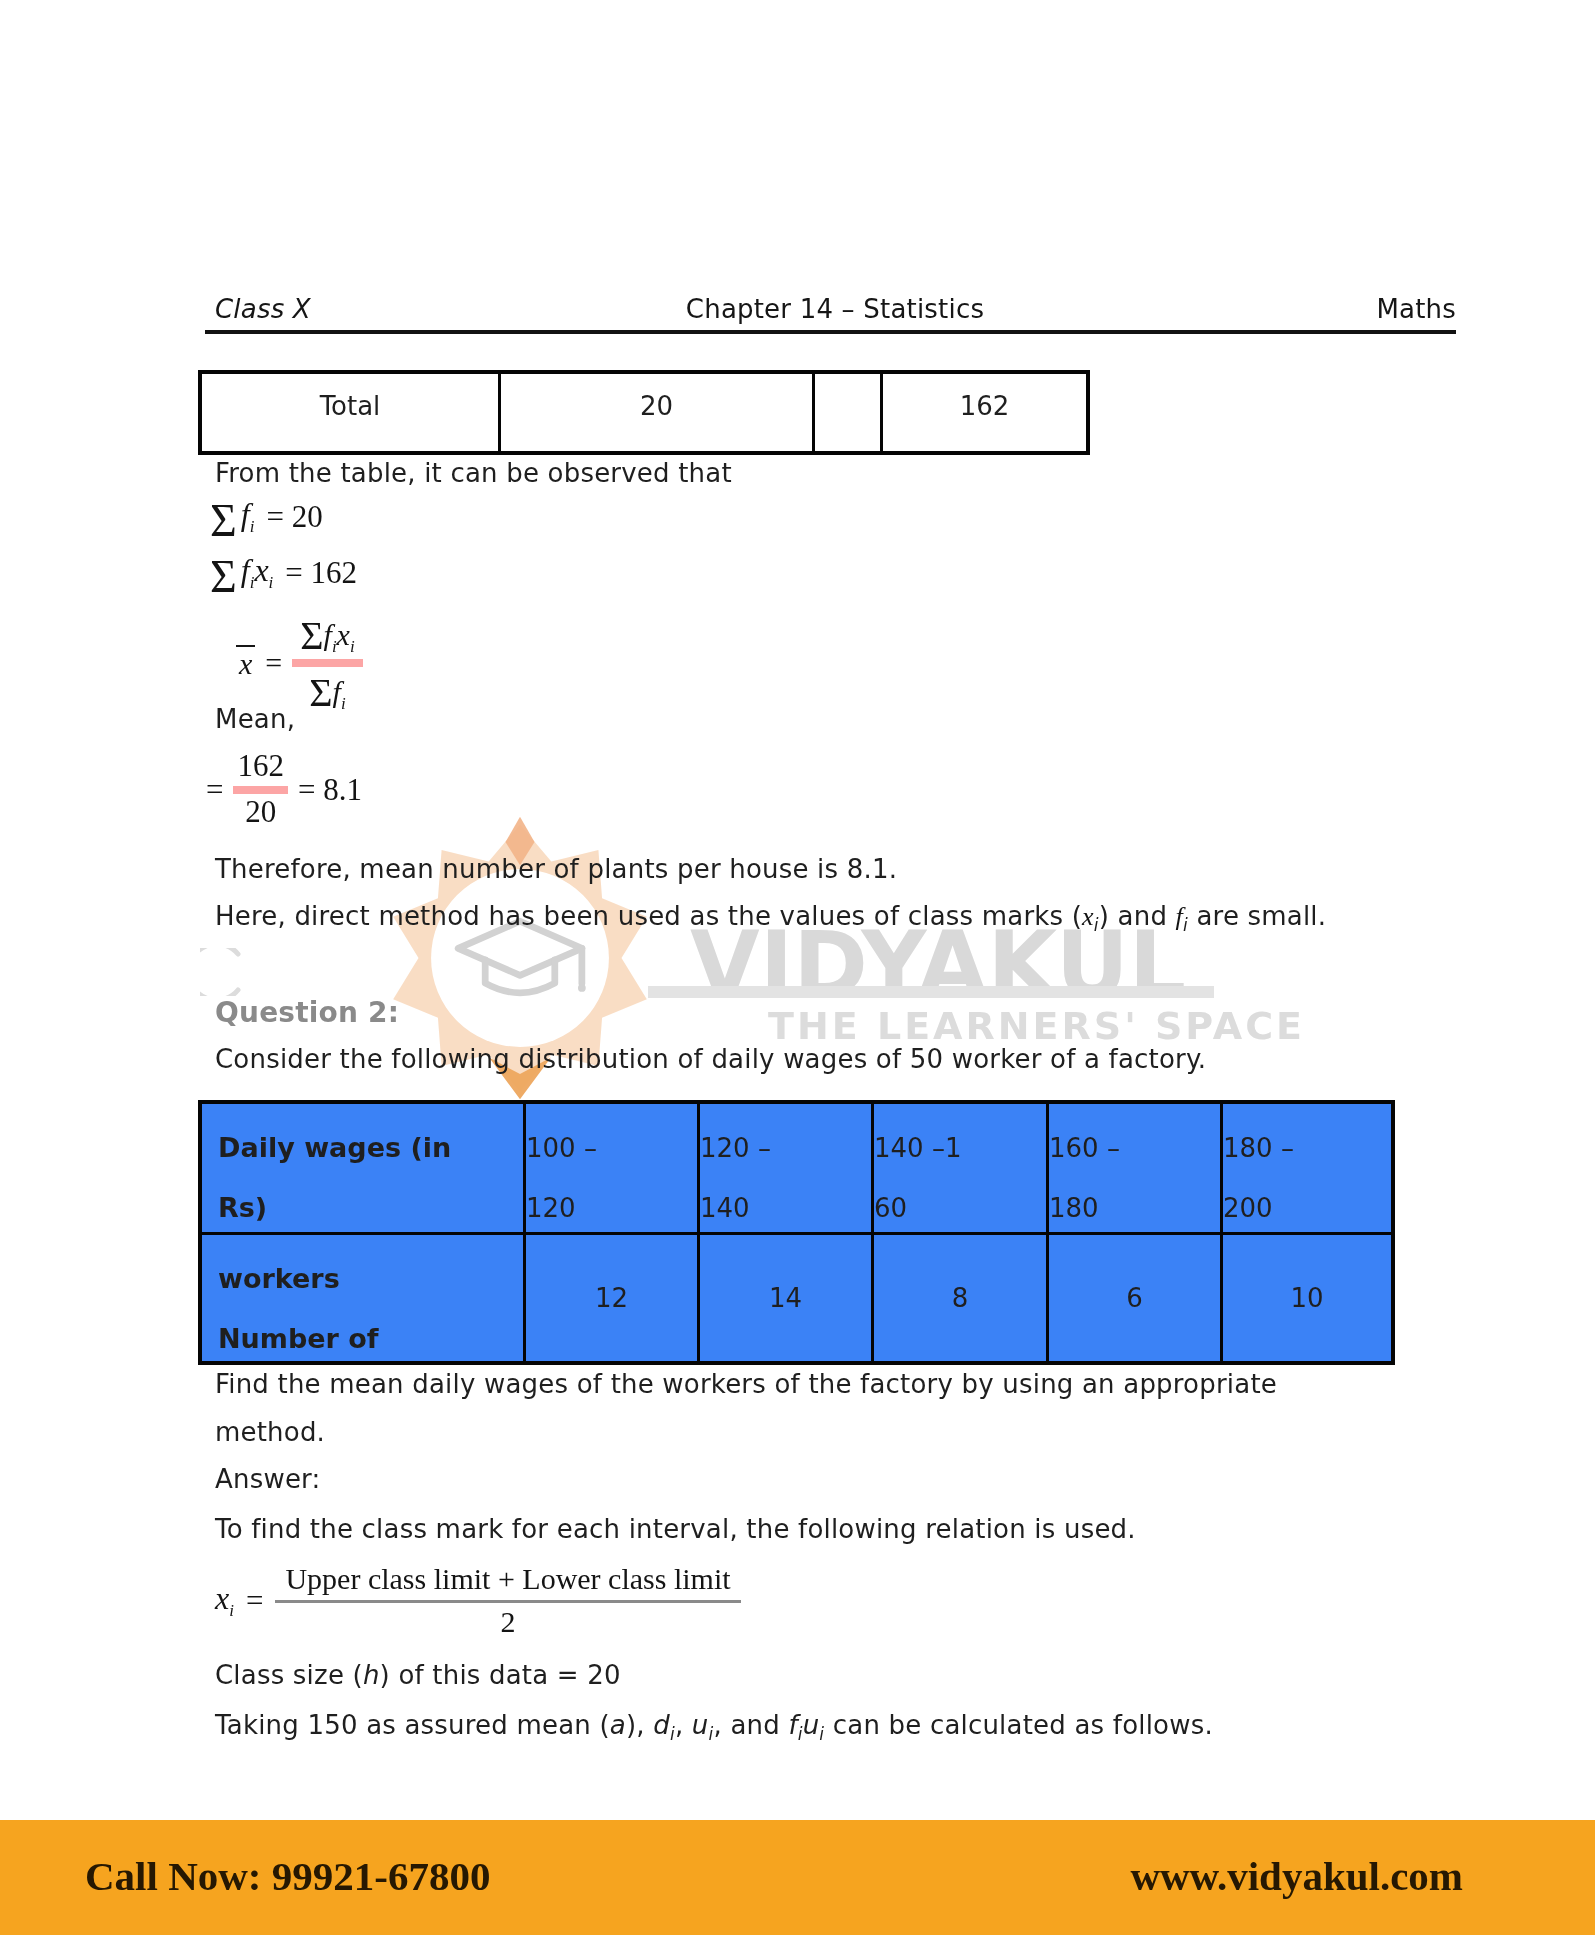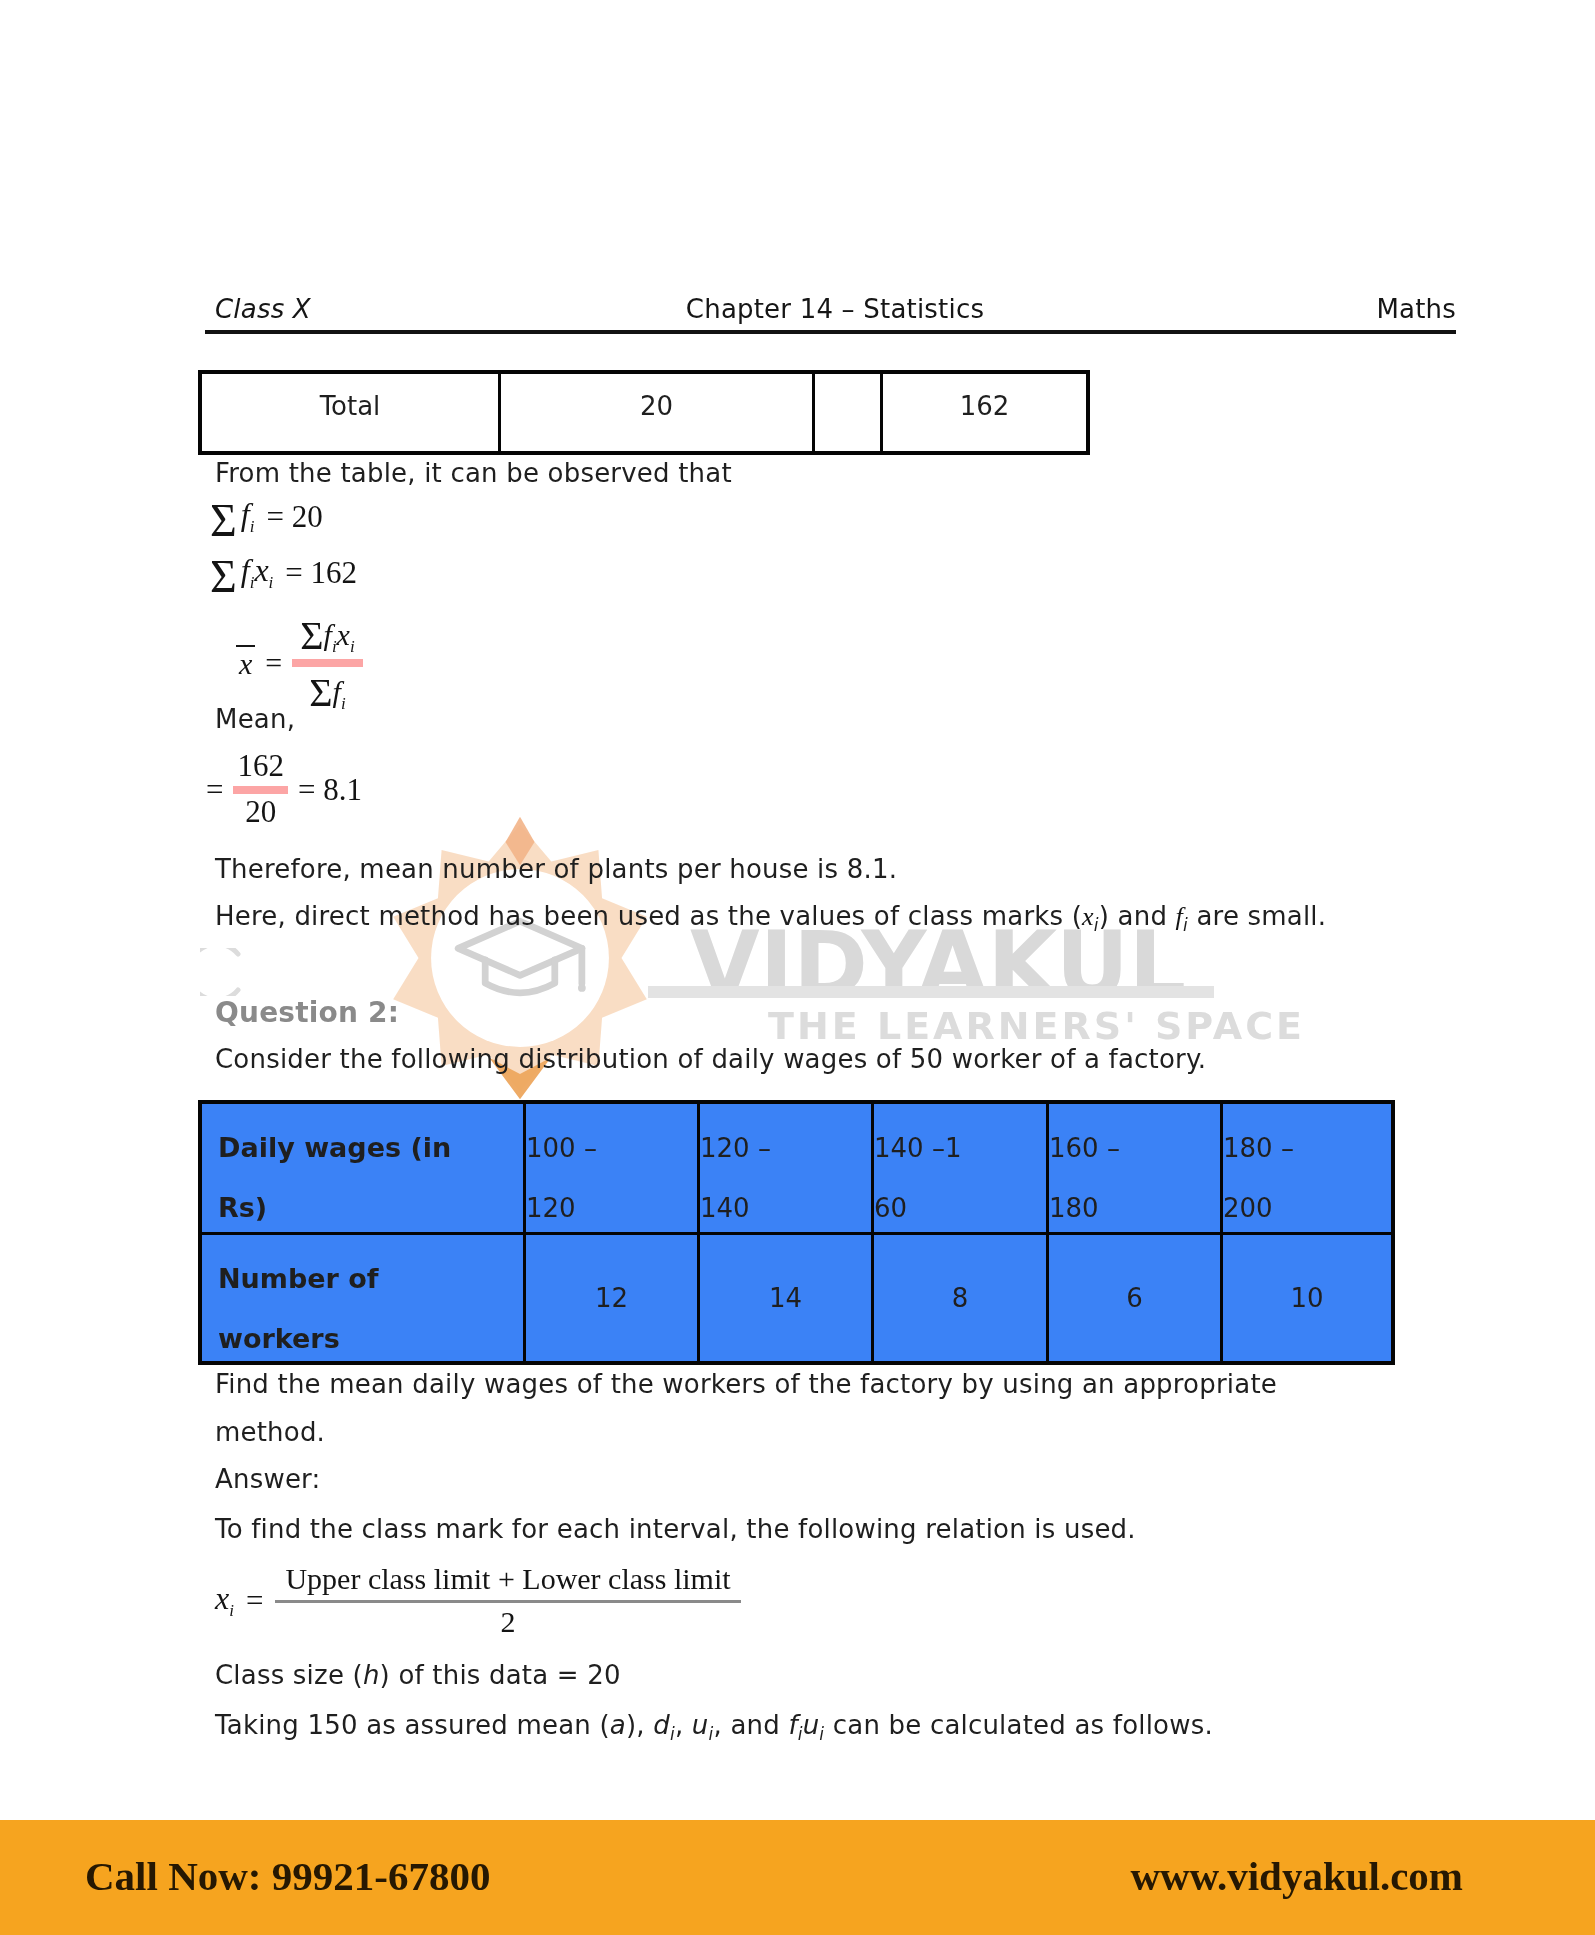--- a/index.html
+++ b/index.html
@@ -177,22 +177,22 @@
     </div>
     <div class="cell vcell2">
       <div>160 –</div>
         <div>180</div>
     </div>
     <div class="cell vcell2">
       <div>180 –</div>
         <div>200</div>
     </div>
     <div class="cell c0 r1 hcell">
+      <div>workers</div>
       <div>Number of</div>
-      <div>workers</div>
     </div>
     <div class="cell r1 vcell1">12</div>
     <div class="cell r1 vcell1">14</div>
     <div class="cell r1 vcell1">8</div>
     <div class="cell r1 vcell1">6</div>
     <div class="cell r1 vcell1">10</div>
   </div>
 
   <div class="txt z1" style="left:215px;top:1369px;">Find the mean daily wages of the workers of the factory by using an appropriate</div>
   <div class="txt z1" style="left:215px;top:1417px;">method.</div>

